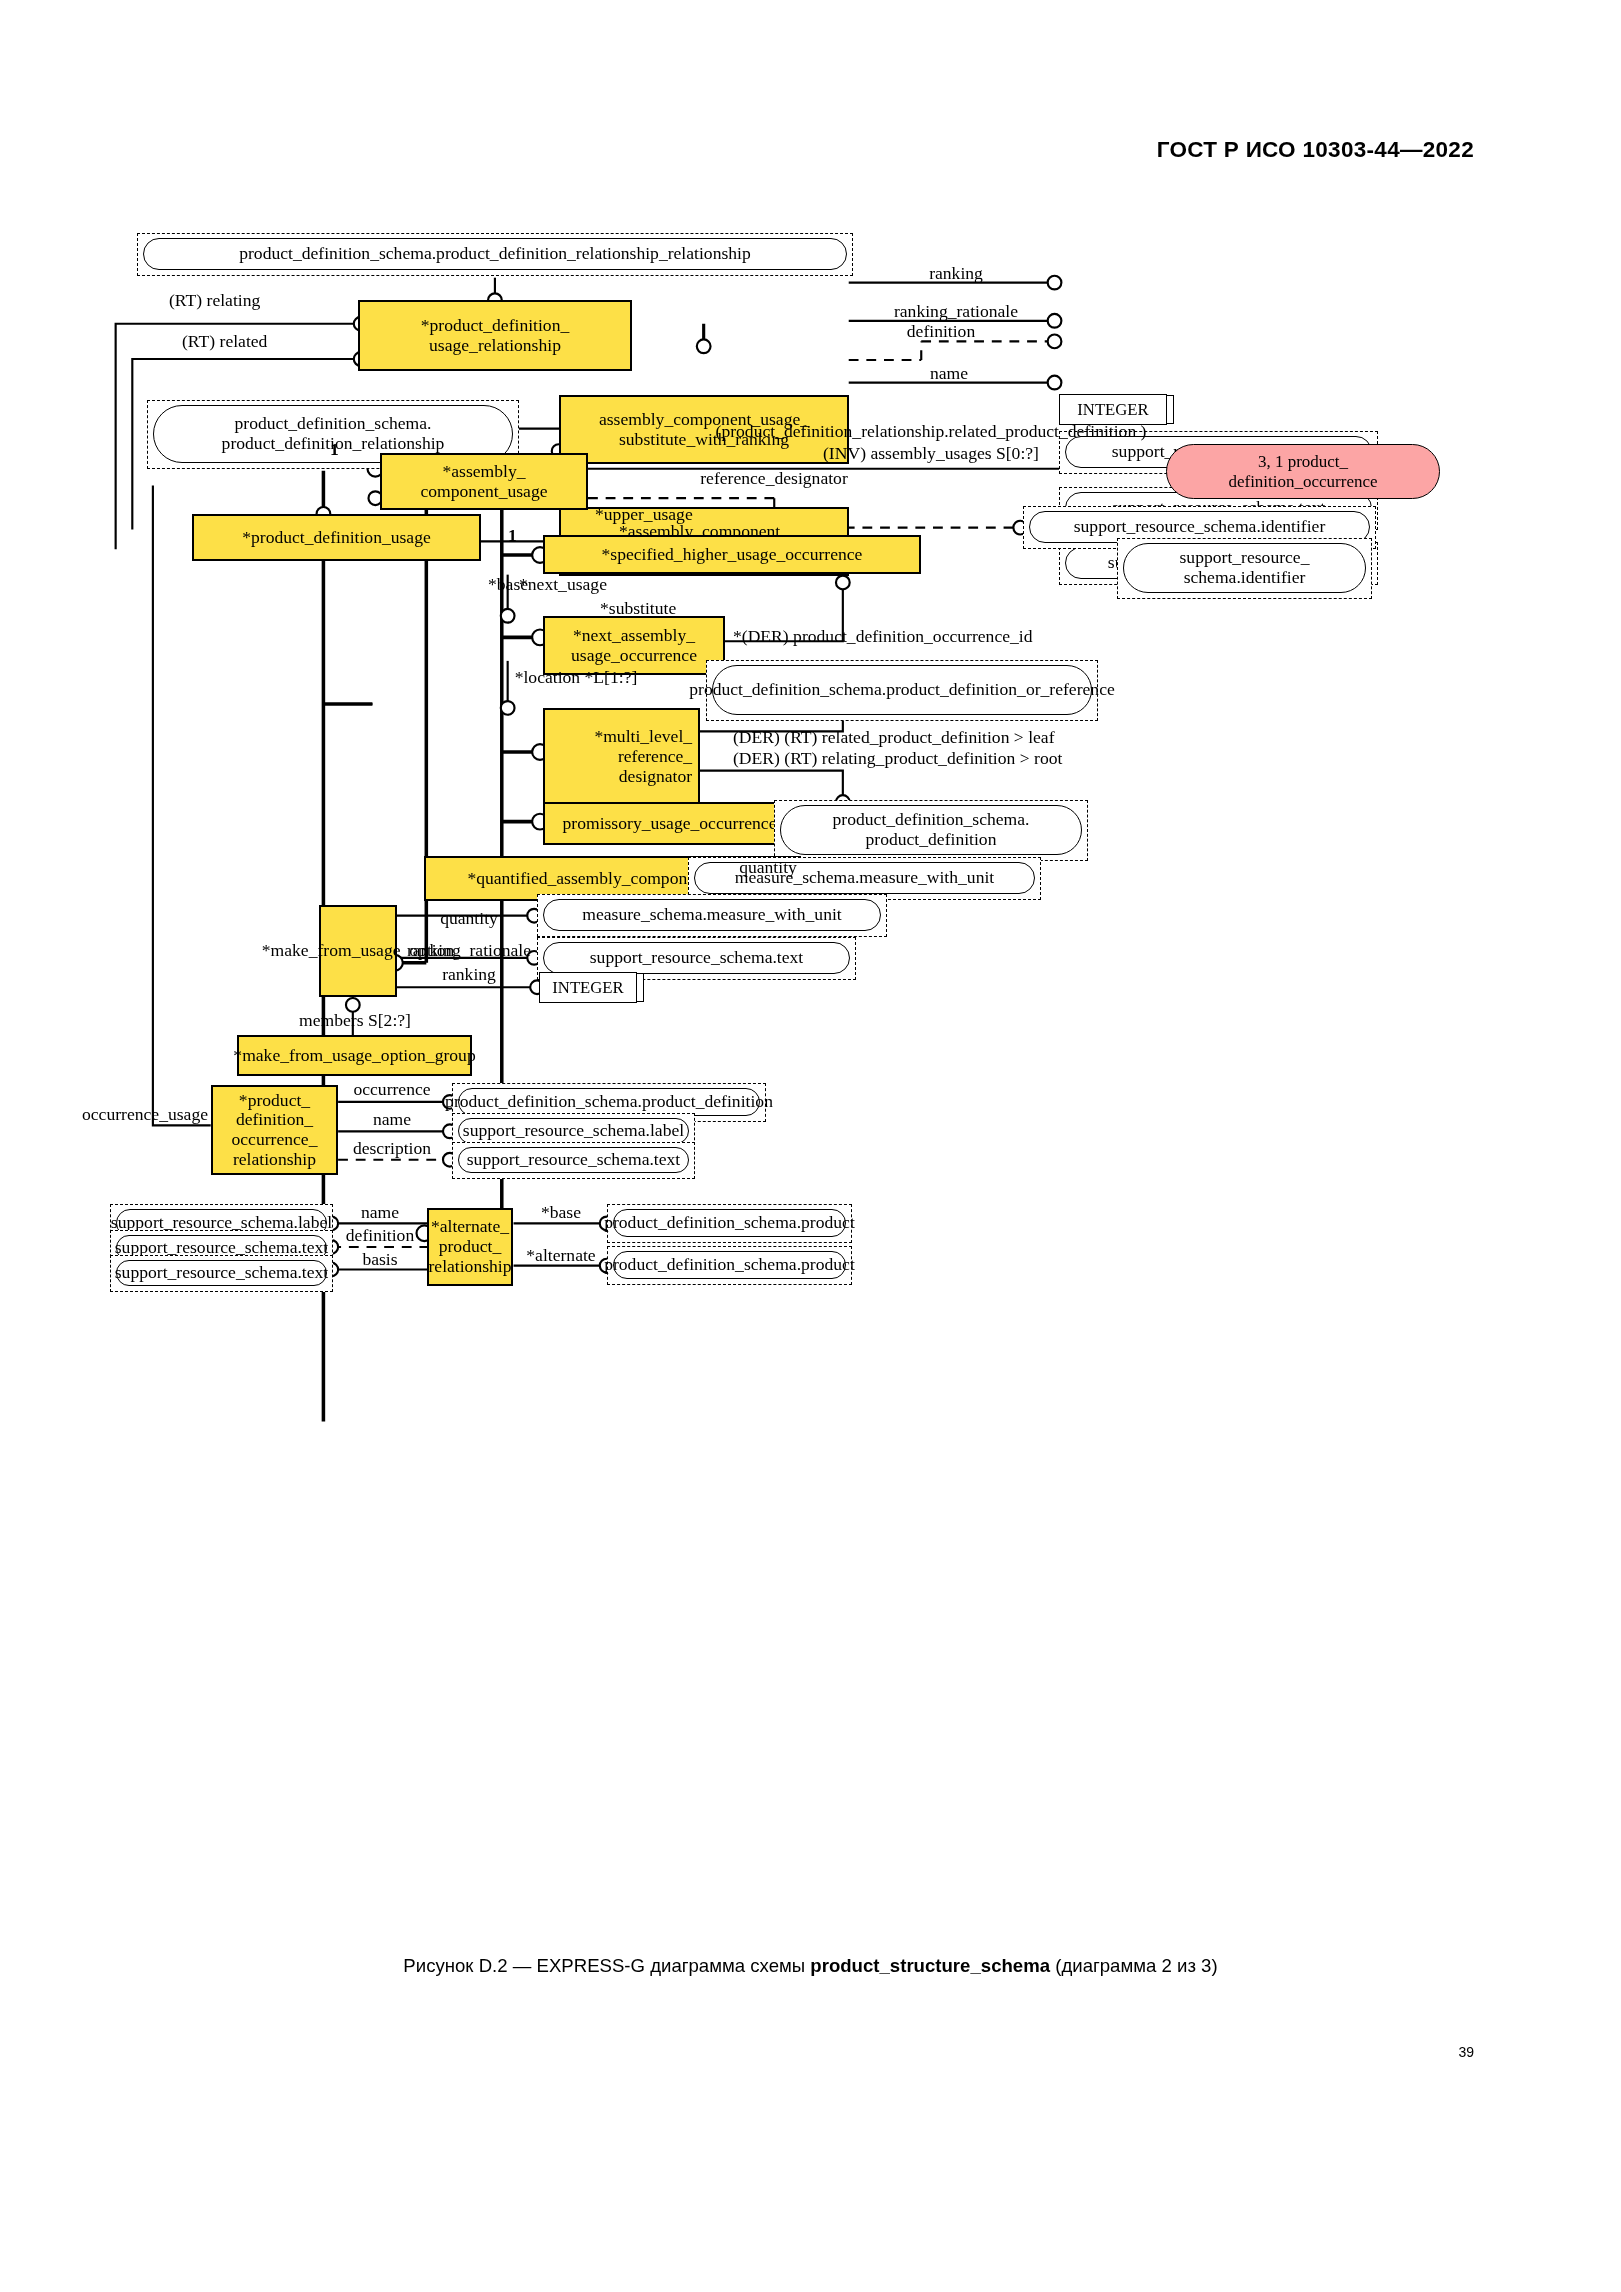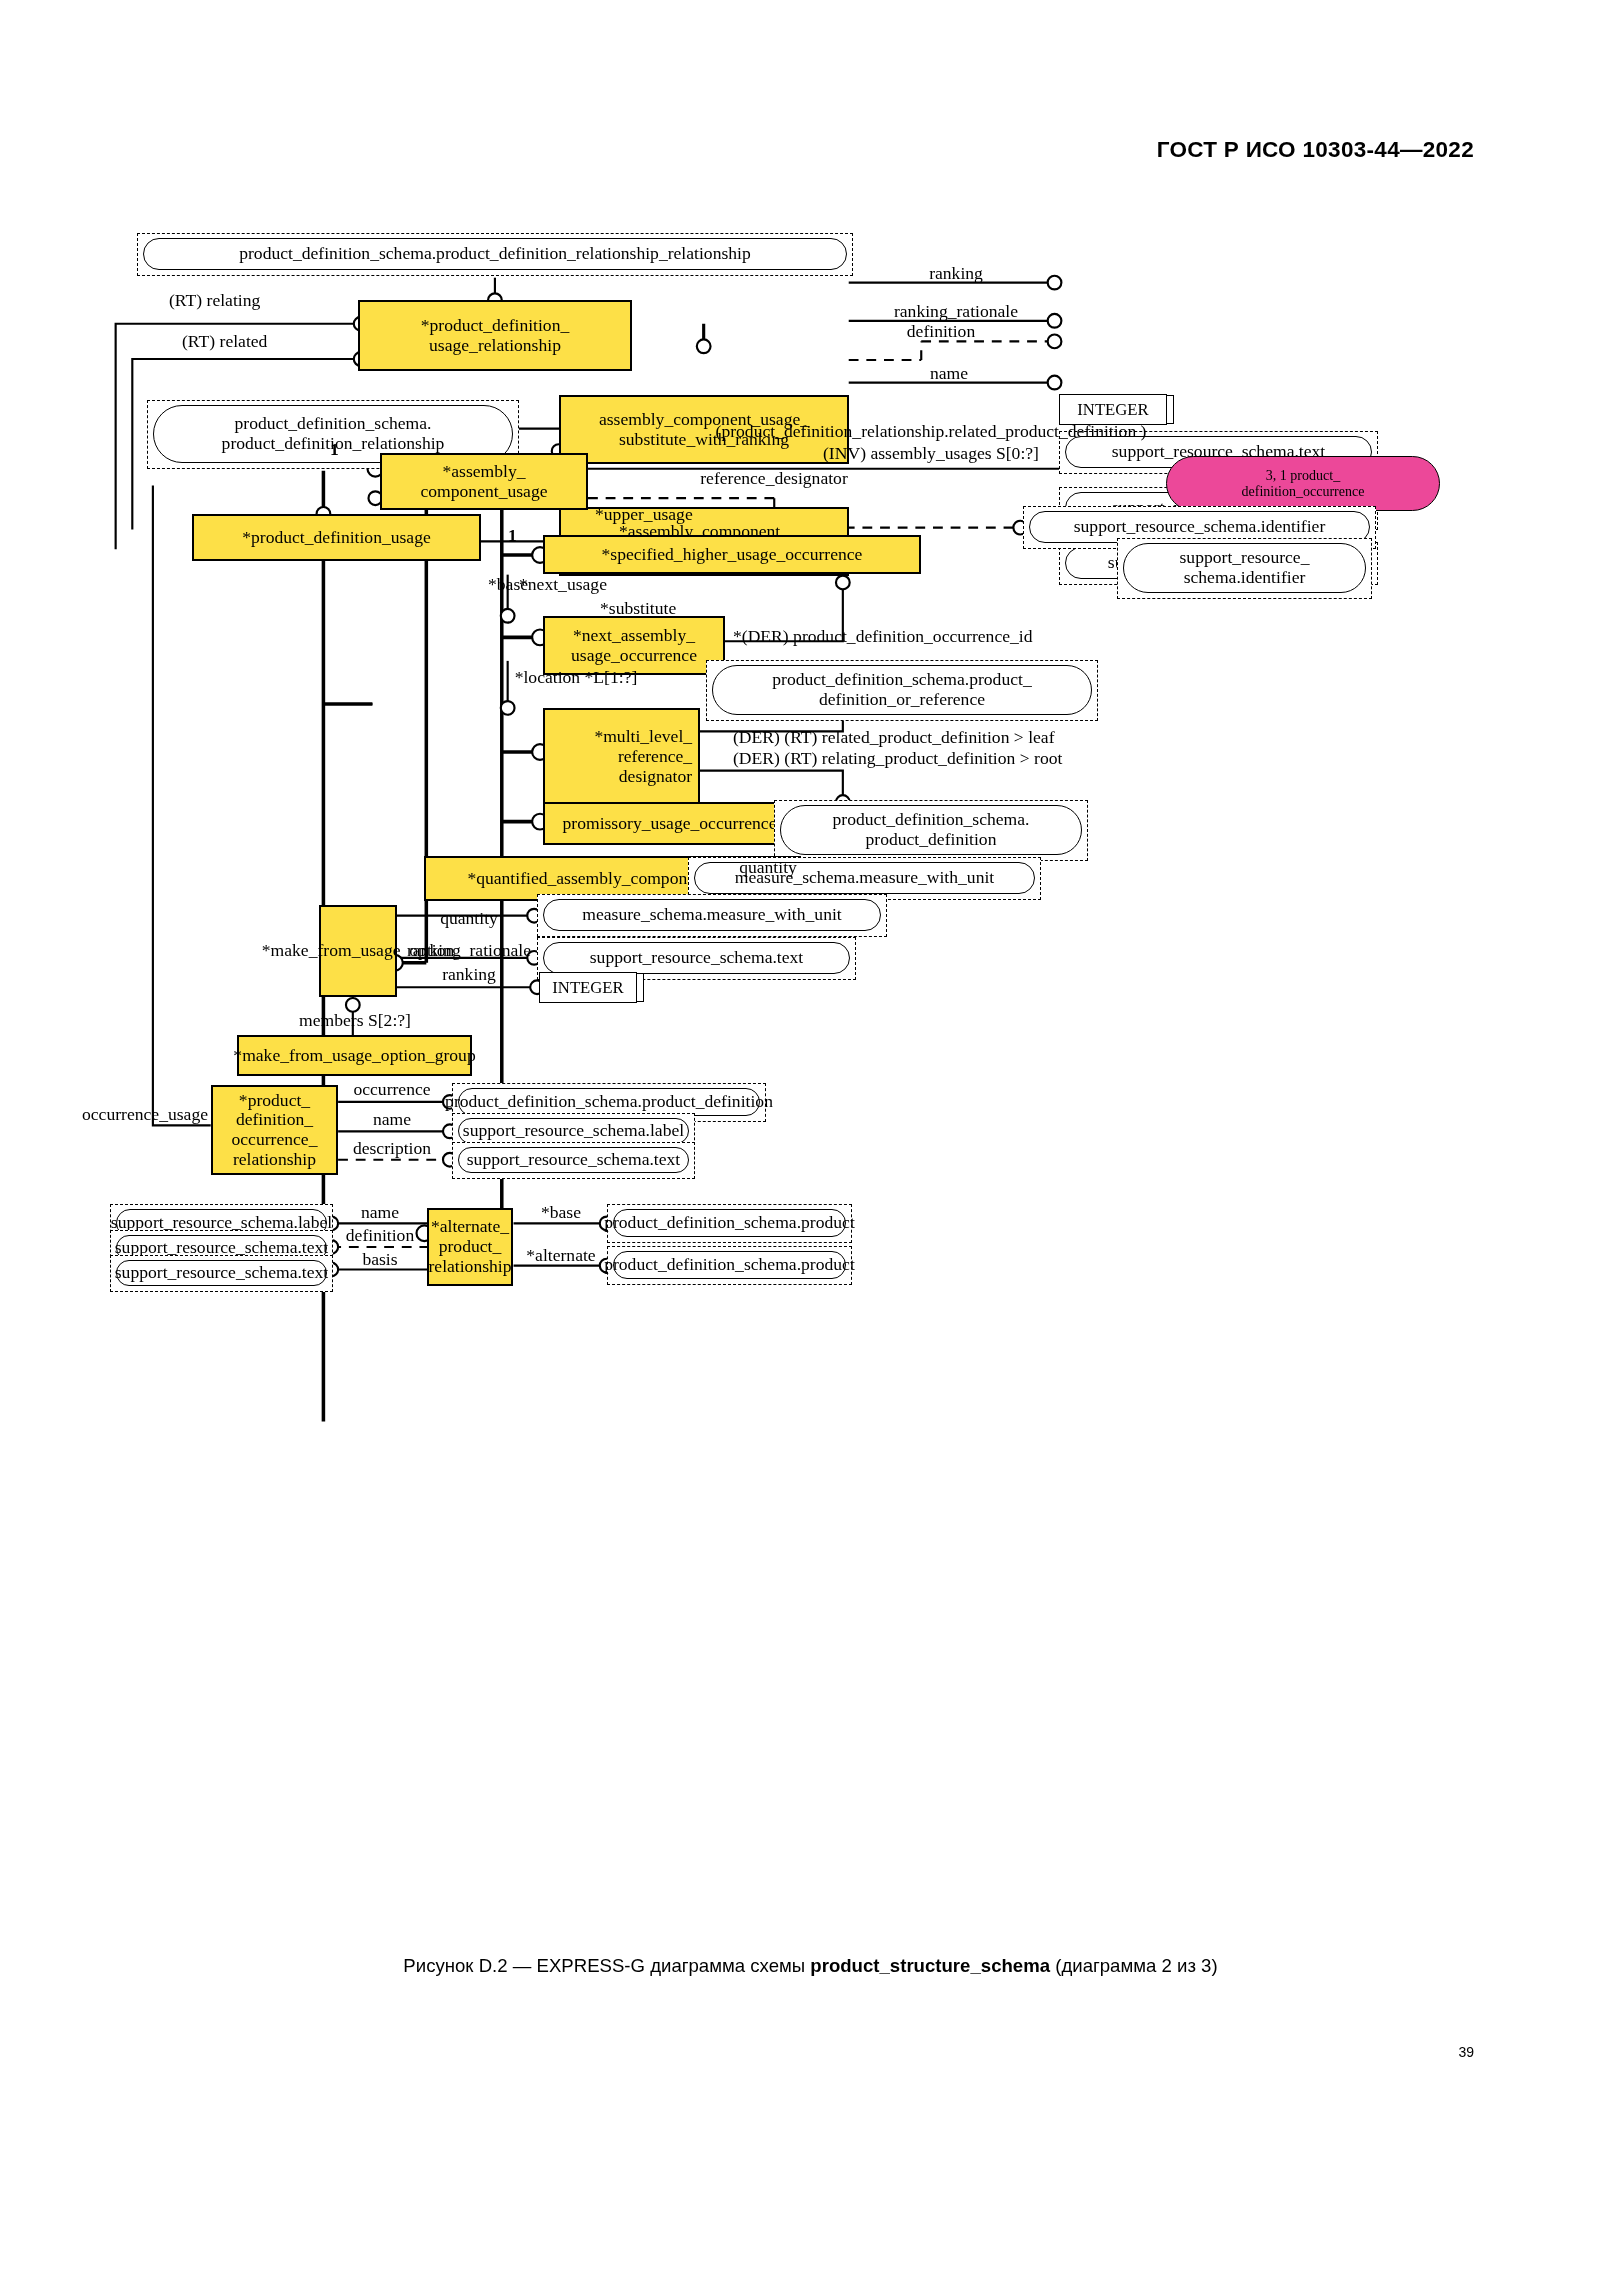--- a/index.html
+++ b/index.html
@@ -18,23 +18,23 @@
   .ent{position:absolute;border:2px solid #000;background:#fde047;
        display:flex;align-items:center;justify-content:center;text-align:center;
        font-size:17.6px;line-height:1.12;box-sizing:border-box;padding:2px 5.9px;z-index:5;}
   
   .ref{position:absolute;border:1.6px dashed #000;background:#fff;box-sizing:border-box;
        padding:3.9px 4.9px 4.9px 4.9px;z-index:5;}
   .ref > span{display:flex;align-items:center;justify-content:center;text-align:center;
        border:1.6px solid #000;border-radius:979px;height:100%;box-sizing:border-box;
        font-size:17.6px;line-height:1.12;padding:1px 7.8px;background:#fff;}
   
-  .round{position:absolute;border:1.8px solid #000;border-radius:979px;background:#ec4899;
+  .round{position:absolute;border:1.8px solid #000;border-radius:979px;background:#fca5a5;
        display:flex;align-items:center;justify-content:center;text-align:center;
-       font-size:14px;line-height:1.14;box-sizing:border-box;padding:2px 9.8px;z-index:5;margin-top:12px;}
+       font-size:17px;line-height:1.14;box-sizing:border-box;padding:2px 9.8px;z-index:5;}
   
   .simple{position:absolute;border:1.8px solid #000;background:#fff;
        display:flex;align-items:center;justify-content:center;
        font-size:16.7px;box-sizing:border-box;padding:0 3.9px;z-index:5;}
   .simple::after{content:"";position:absolute;right:-7.8px;top:0;bottom:0;width:5.9px;
        border-left:1.8px solid #000;border-top:1.8px solid #000;border-bottom:1.8px solid #000;
        border-right:1.8px solid #000;background:#fff;}
 
   
   .lbl{position:absolute;font-size:17.6px;white-space:nowrap;background:transparent;z-index:6;line-height:1;}
@@ -247,21 +247,21 @@
     <i style="font-style:normal;display:block">schema.identifier</i>
   </span>
 </div>
 
 <div class="ent" style="left:543px;top:616px;width:182px;height:59px;flex-direction:column;">
   <div>*next_assembly_</div>
   <div>usage_occurrence</div>
 </div>
 
 <div class="ref" style="left:706px;top:660px;width:392px;height:61px;">
-  <span style="flex-direction:column;">
+  <span style="flex-direction:row;">
     <i style="font-style:normal;display:block">product_definition_schema.product_</i>
     <i style="font-style:normal;display:block">definition_or_reference</i>
   </span>
 </div>
 
 <div class="ent" style="left:543px;top:708px;width:157px;height:98px;flex-direction:column;align-items:flex-end;">
   <div>*multi_level_</div>
   <div>reference_</div>
   <div>designator</div>
 </div>

